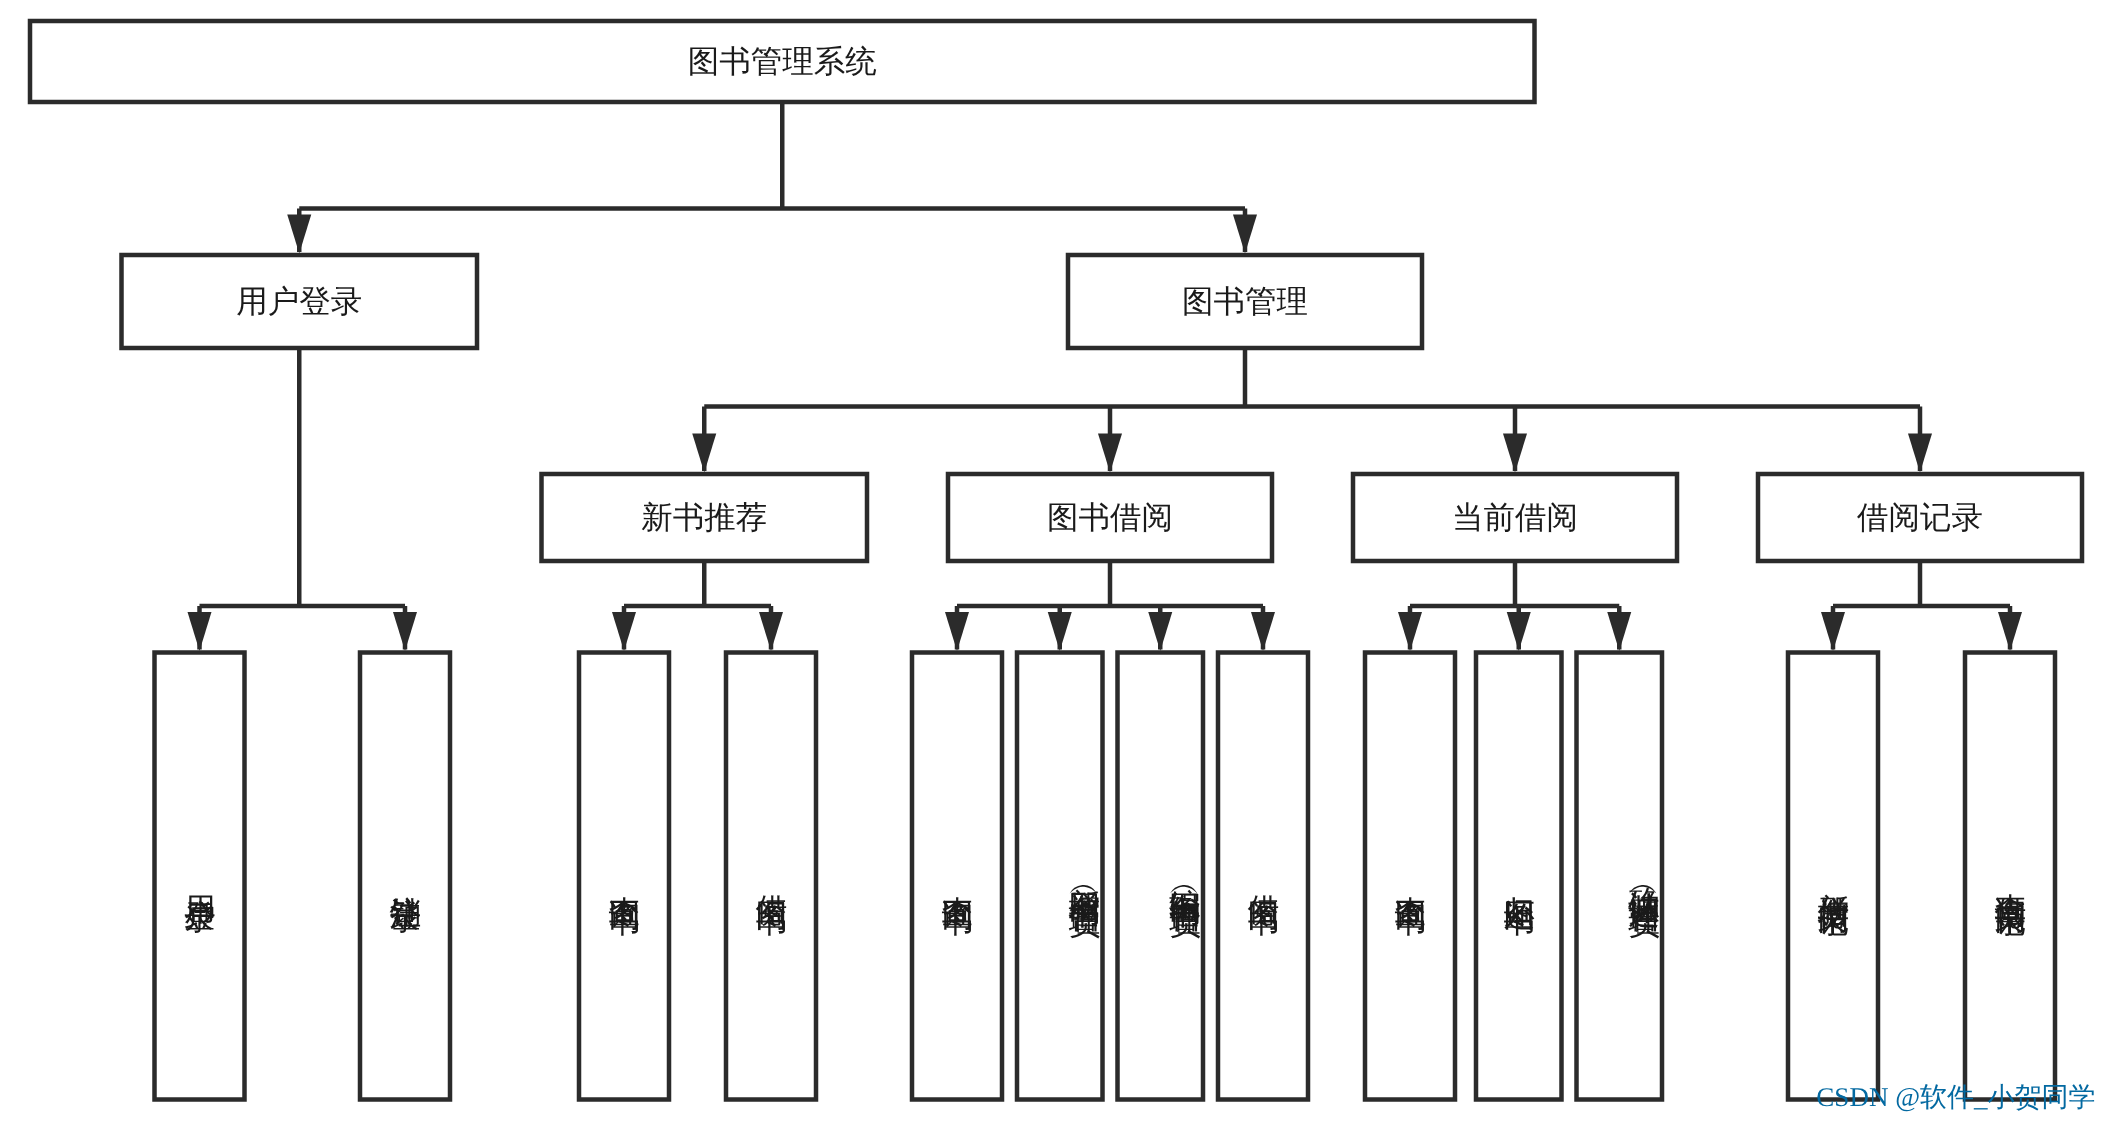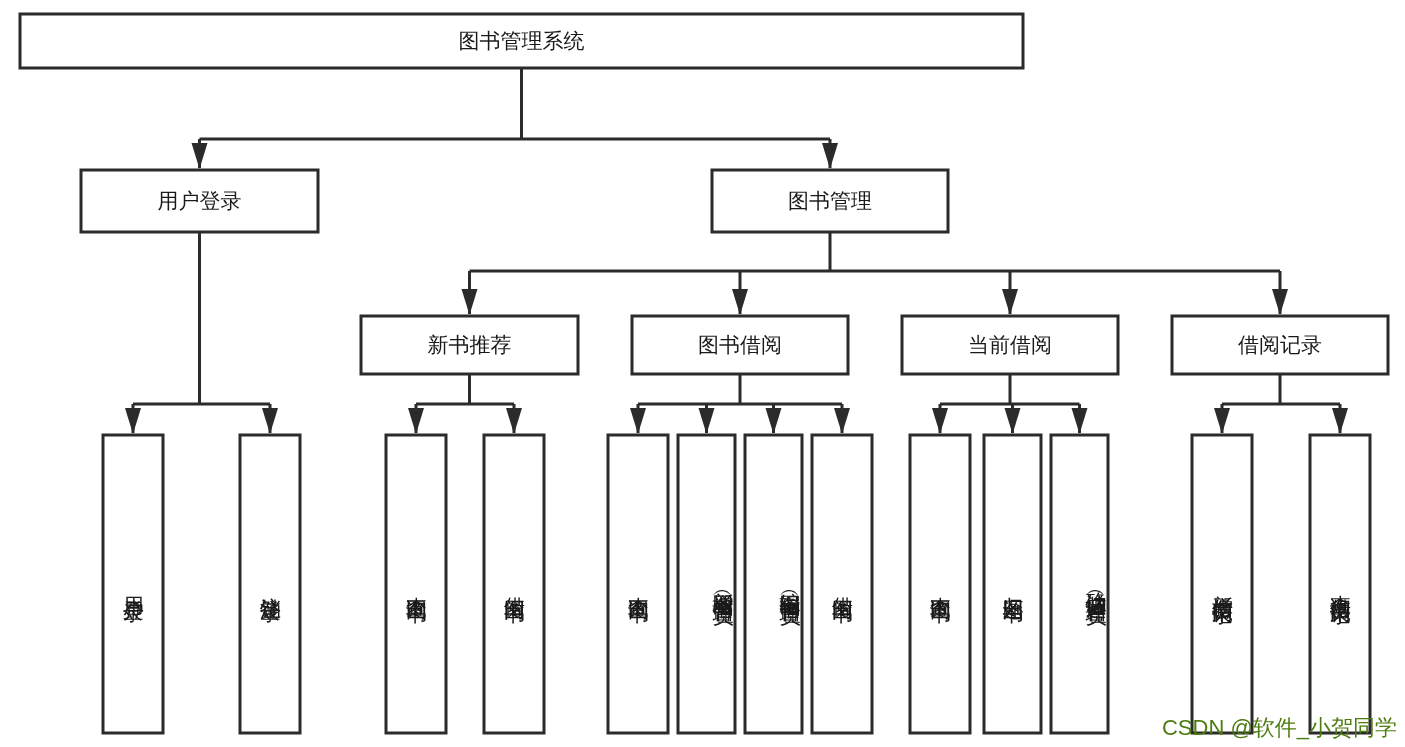--- a/index.html
+++ b/index.html
@@ -68,23 +68,23 @@
     text-align: center;
     pointer-events: none;
     display: flex;
     align-items: flex-start;
     justify-content: center;
   }
   .watermark {
     position: absolute;
     right: 8px;
     bottom: 4px;
-    font-family: Liberation Sans, sans-serif;
-    font-size: 22px;
-    color: #4d7c0f;
+    font-family: Liberation Serif, serif;
+    font-size: 18px;
+    color: #0369a1;
     white-space: nowrap;
     pointer-events: none;
   }
 </style>
 </head>
 <body>
 
 <div id="diagram-root">
 
   <svg id="tree-svg" viewBox="0 0 1405 747">

